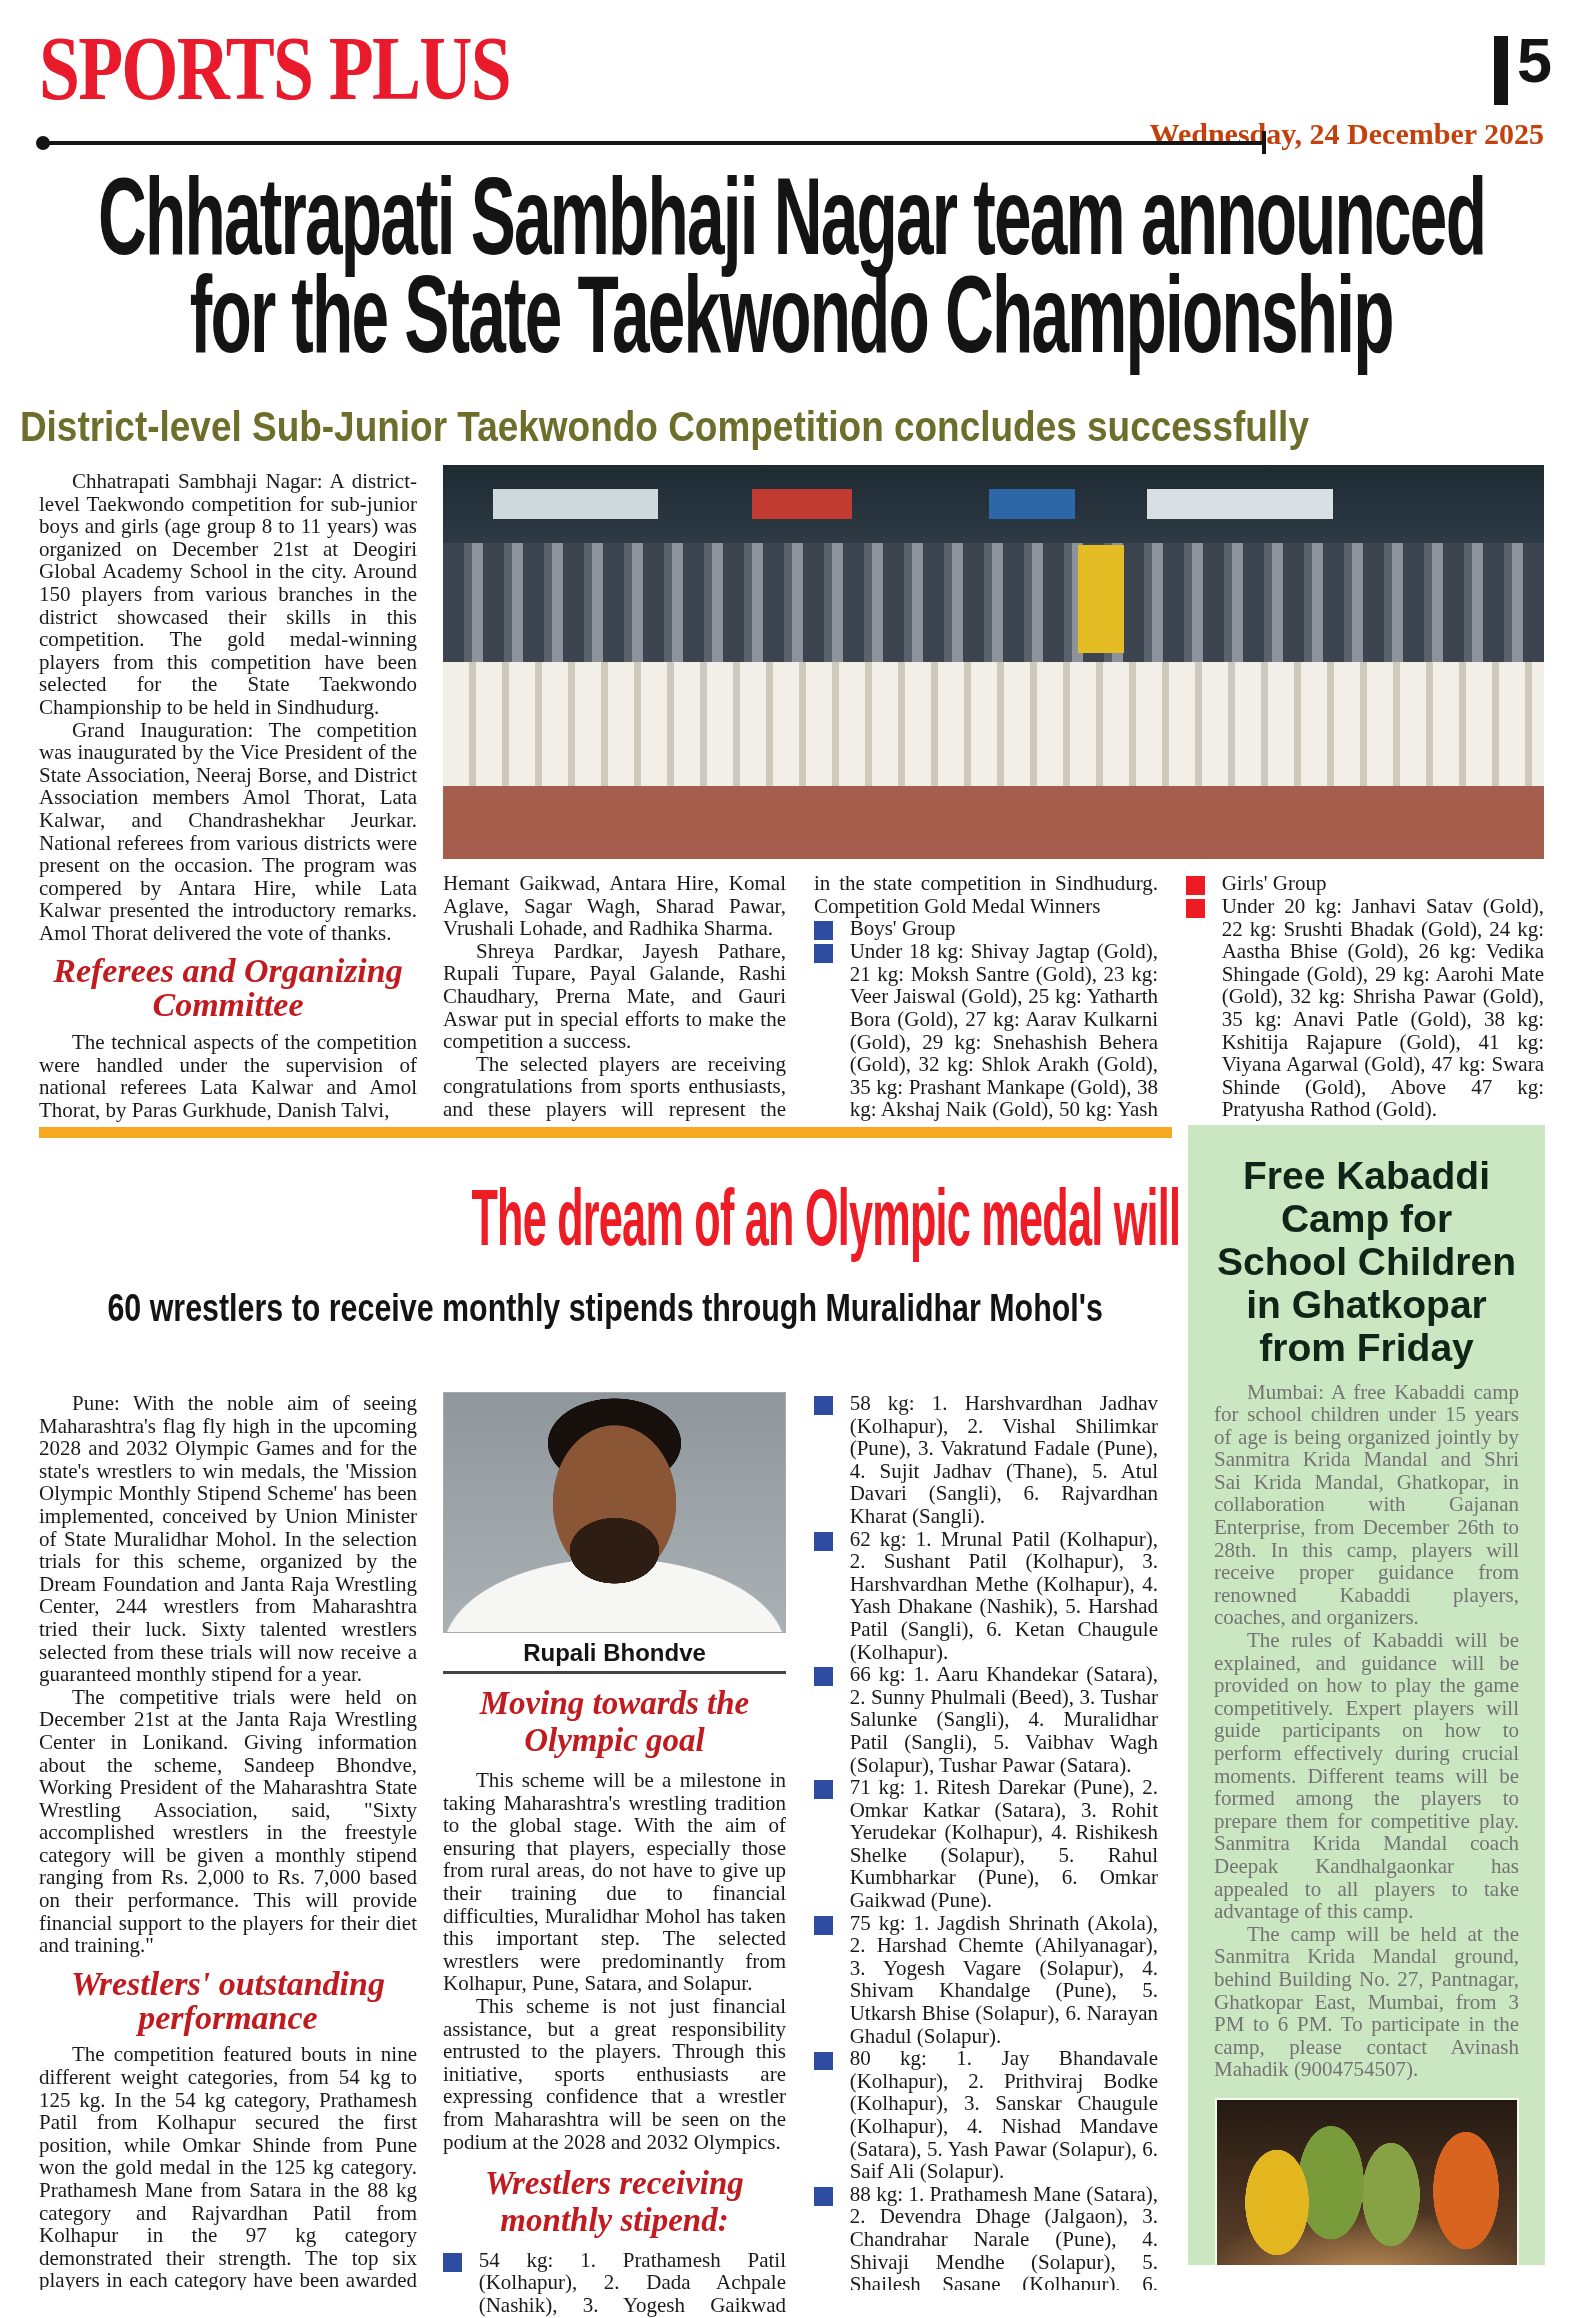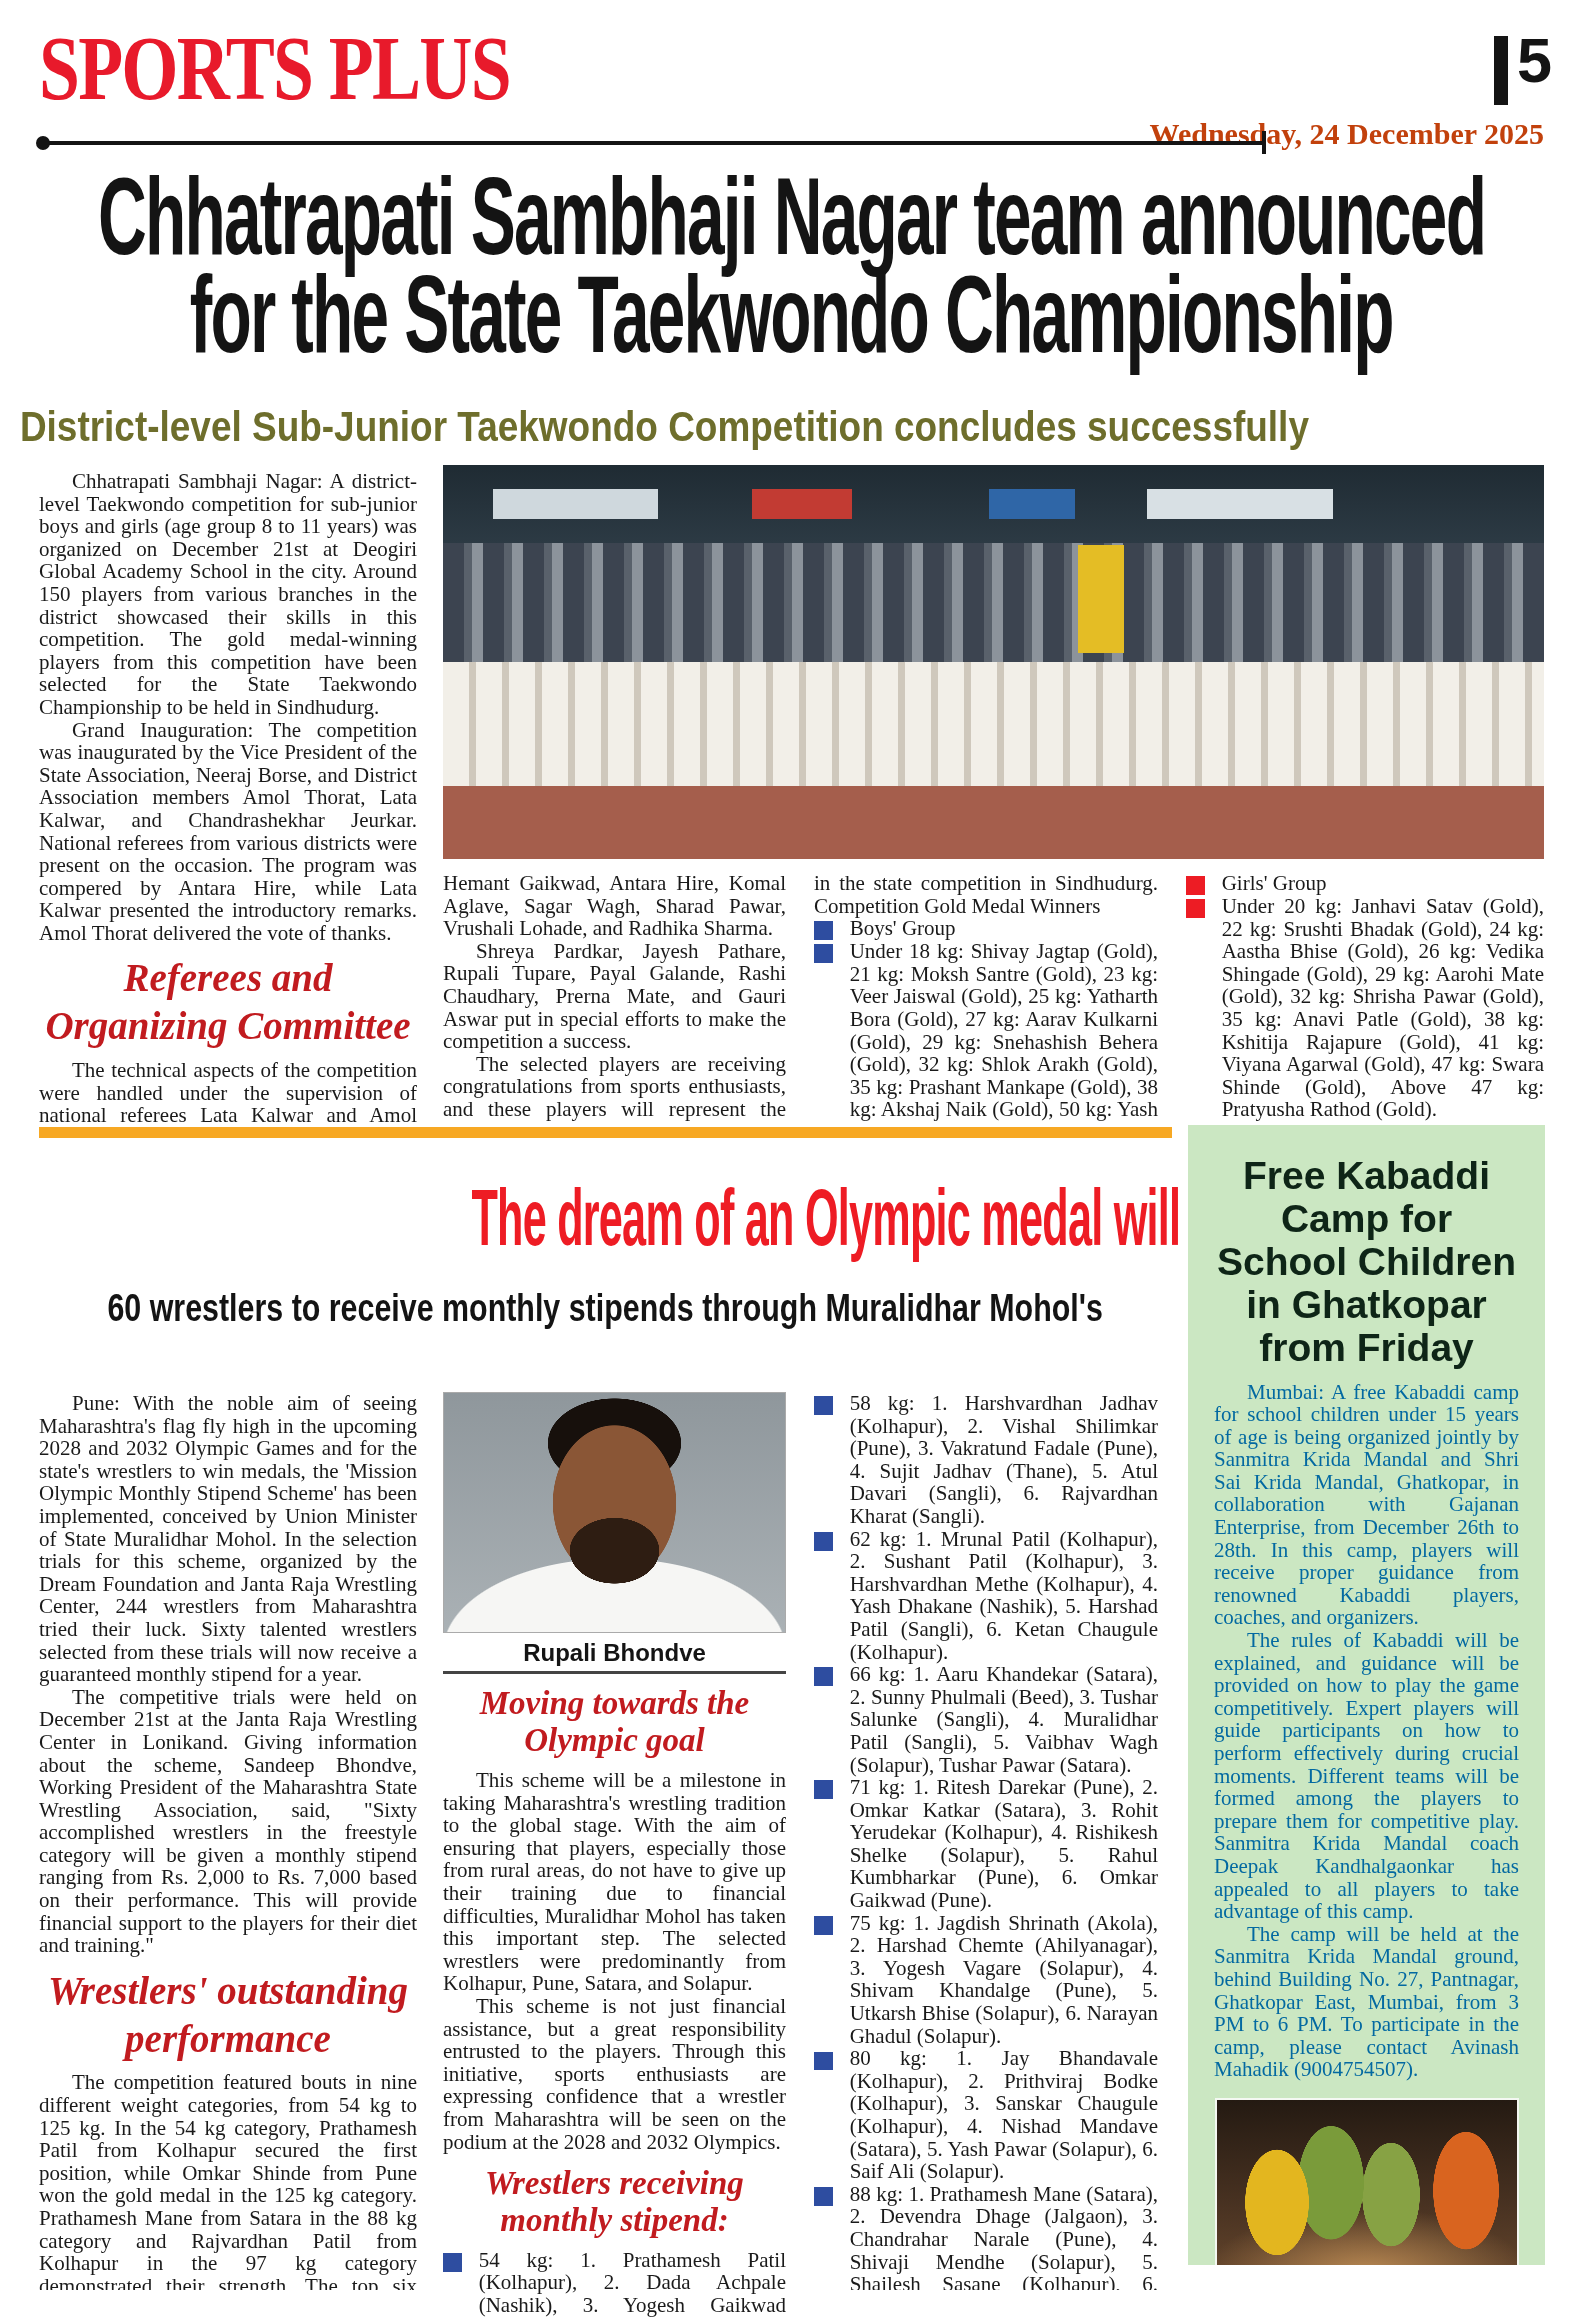--- a/index.html
+++ b/index.html
@@ -36,21 +36,21 @@
     white-space:nowrap; font-family:"Liberation Sans",sans-serif; font-weight:bold;
     font-size:42px; line-height:1; color:#6e6e2c; transform:scaleX(0.88);
   }
 
   
   .bodytext { font-size:21px; line-height:22.6px; text-align:justify; color:#1a1a1a; }
   .bodytext p { margin:0; }
   .ind { text-indent:33px; }
   .redhead {
     font-family:"Liberation Serif",serif; font-style:italic; font-weight:bold;
-    color:#c11b1f; text-align:center; font-size:39px; line-height:48px; margin:10px 0 8.6px;
+    color:#c11b1f; text-align:center; font-size:34px; line-height:34px; margin:10px 0 8.6px;
   }
 
   .colA1 { position:absolute; left:39px;  top:470px;  width:378px; height:653px; overflow:hidden; }
   .colB1 { position:absolute; left:443px; top:872px; width:343px; height:251px; overflow:hidden; }
   .colC1 { position:absolute; left:814px;top:872px; width:344px; height:251px; overflow:hidden; }
   .colD1 { position:absolute; left:1186px;top:872px; width:358px; height:251px; overflow:hidden; }
 
   
   .bullet-item { display:flex; gap:17px; }
   .bullet-sq { flex:0 0 18.7px; width:18.7px; height:18.7px; margin-top:4.3px; }
@@ -124,21 +124,21 @@
 
   
   .sidebar {
     position:absolute; left:1188px; top:1125px; width:357px; height:1140px;
     background:#cbe7c2; padding:29px 26px 0 26px; overflow:hidden;
   }
   .sidebar-head {
     font-family:"Liberation Sans",sans-serif; font-weight:bold; font-size:39px;
     line-height:43px; text-align:center; color:#0e2517; margin-bottom:11.5px;
   }
-  .sidebar .bodytext { color:#0369a1; }
+  .sidebar .bodytext { color:#737373; }
   .kabaddi {
     margin:17px auto 0 auto; width:304px; height:201px; border:2.9px solid #f4f8f2;
     background-image:
       radial-gradient(ellipse 32px 53px at 20% 52%, #e3b61f 0 99%, rgba(0,0,0,0) 100%),
       radial-gradient(ellipse 33px 57px at 38% 42%, #7a9b3a 0 99%, rgba(0,0,0,0) 100%),
       radial-gradient(ellipse 29px 52px at 58% 48%, #87a244 0 99%, rgba(0,0,0,0) 100%),
       radial-gradient(ellipse 33px 59px at 83% 46%, #d9641f 0 99%, rgba(0,0,0,0) 100%),
       radial-gradient(ellipse 230px 93px at 50% 88%, rgba(214,160,96,.75), rgba(0,0,0,0) 70%),
       linear-gradient(180deg,#241a12 0,#4a3322 55%,#6b4a2e 100%);
     background-repeat:no-repeat;

